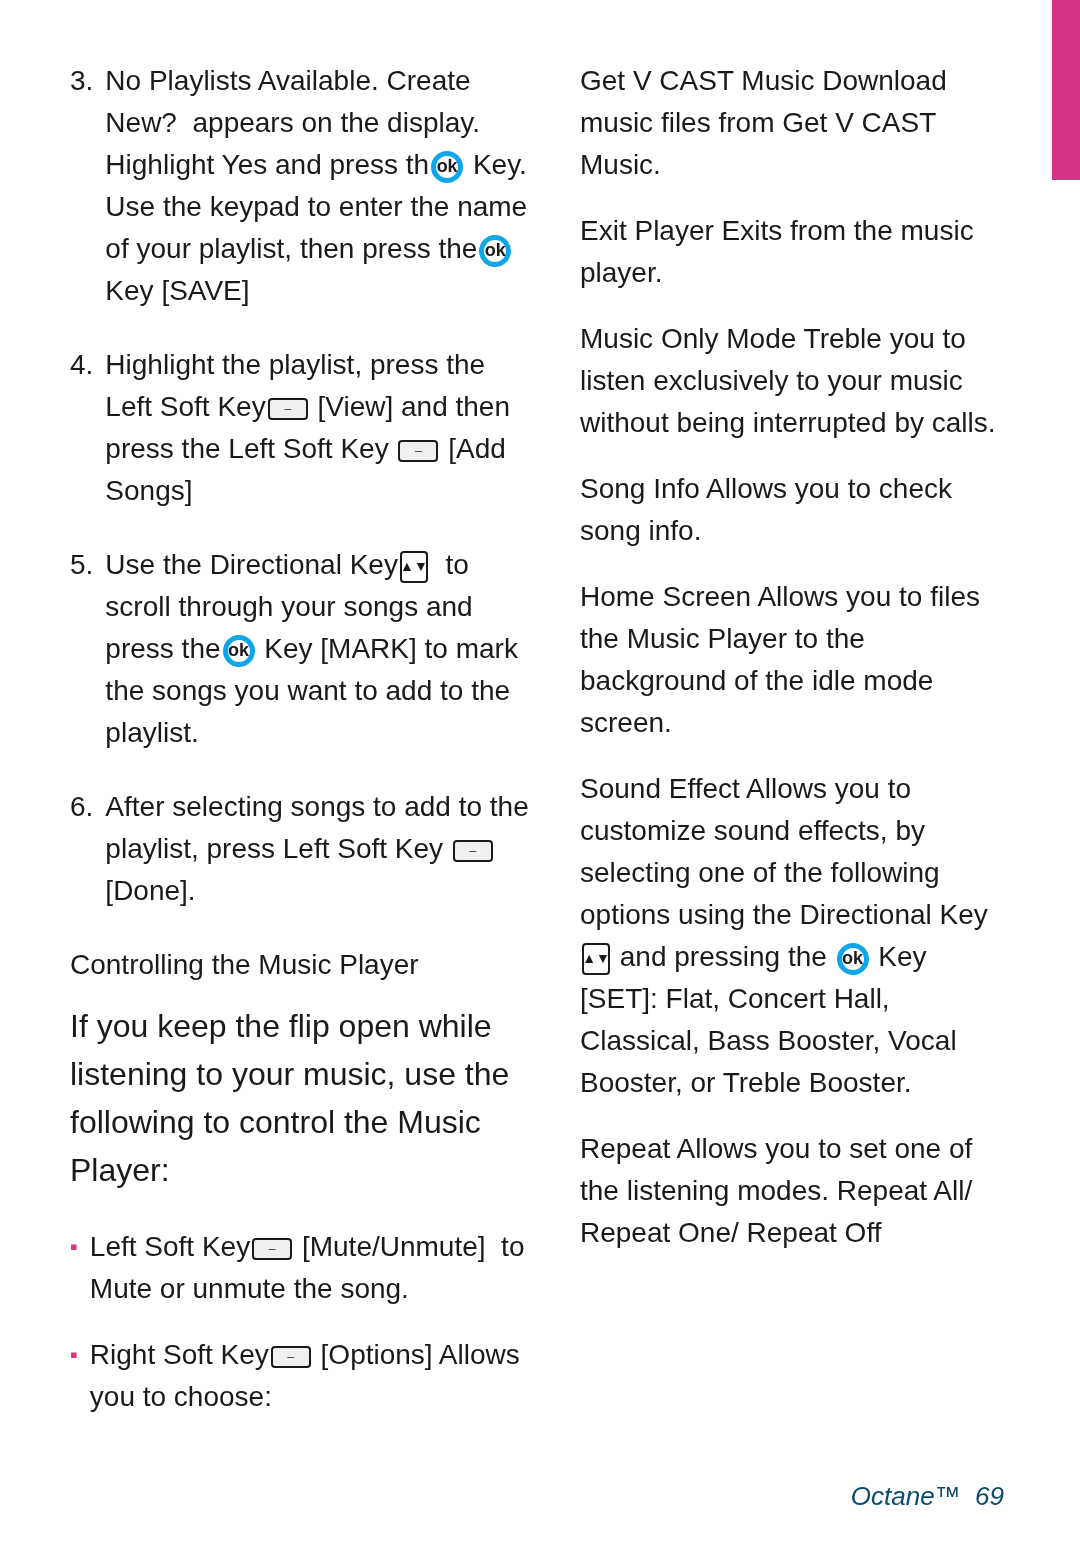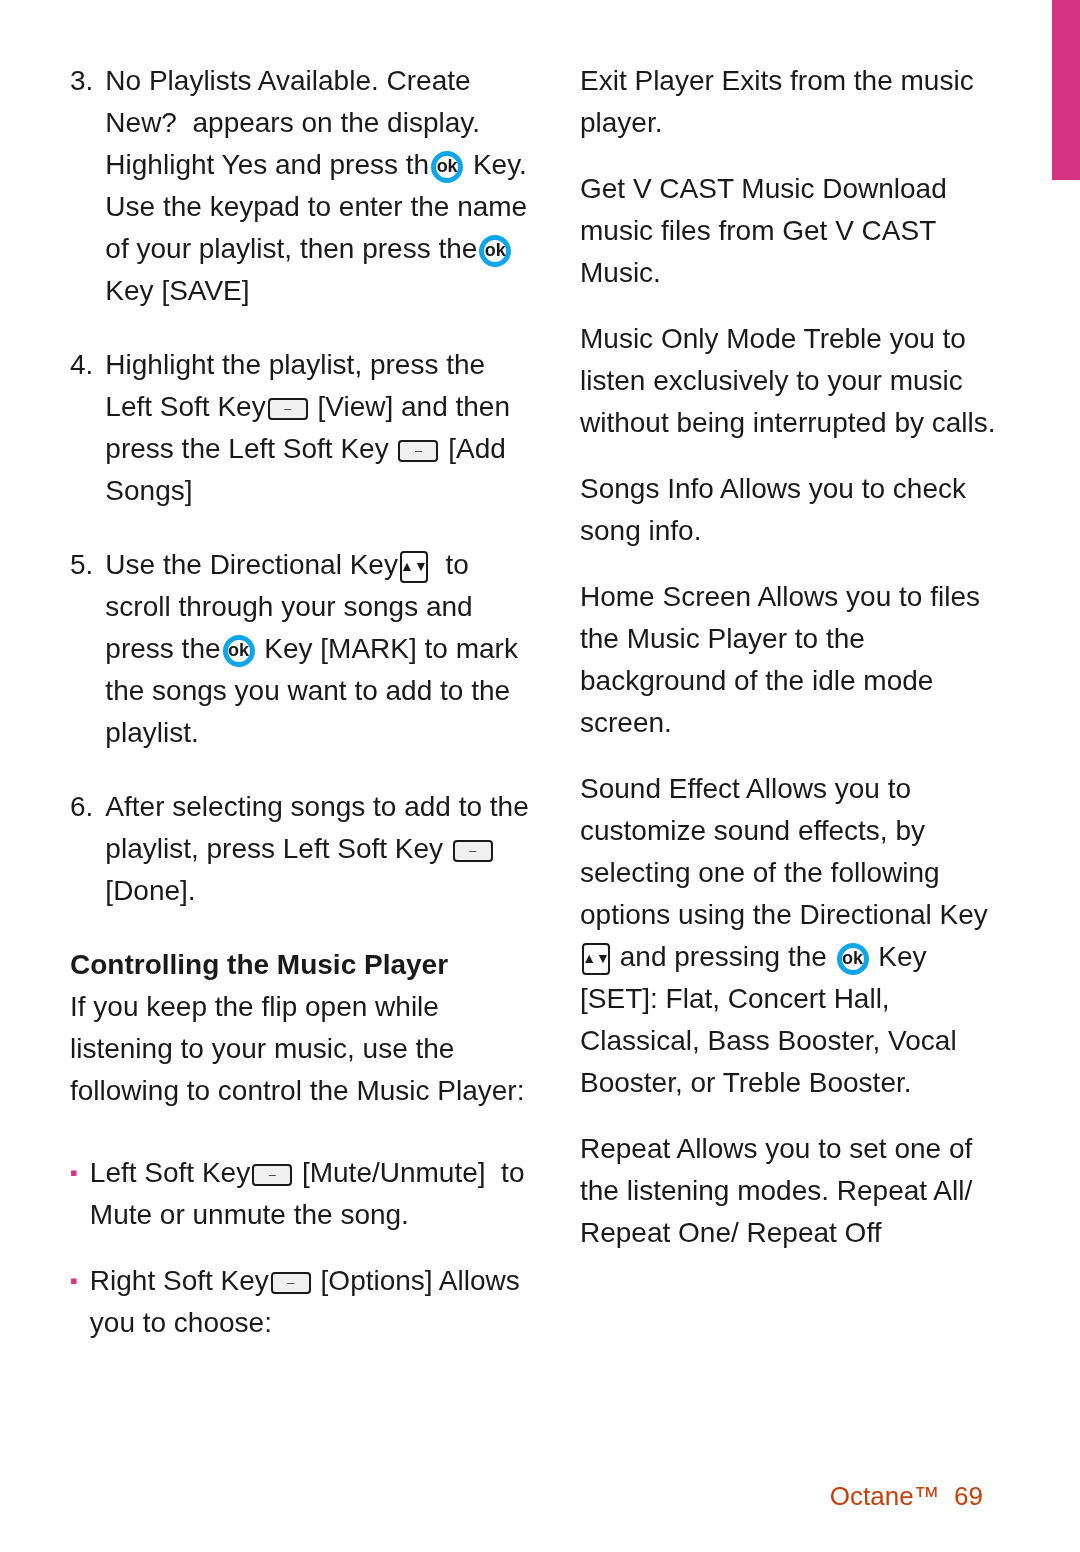--- a/index.html
+++ b/index.html
@@ -137,46 +137,48 @@
 
     .bullet-dot {
       color: #d63384;
       font-size: 22px;
       flex-shrink: 0;
       margin-top: 4px;
     }
 
     .section-heading {
       font-size: 28px;
-      font-weight: bold;
+      font-weight: normal;
+      margin-bottom: 16px;
       line-height: 1.5;
     }
 
     .body-paragraph {
-      font-size: 28px;
-      line-height: 1.5;
-      margin-bottom: 24px;
+      font-size: 32px;
+      line-height: 1.5;
+      margin-bottom: 16px;
     }
 
     .right-section {
       margin-bottom: 24px;
       line-height: 1.5;
     }
 
     .right-section p {
       font-size: 28px;
       line-height: 1.5;
     }
 
     .footer {
       position: absolute;
       bottom: 40px;
-      right: 97px;
+      right: 76px;
       font-size: 26px;
-      color: #c2410c;
+      color: #0c4a6e;
+      font-style: italic;
     }
 
     .page-number {
       font-size: 26px;
     }
   </style>
 </head>
 <body>
 
 <div class="page-container">
@@ -238,34 +240,34 @@
             Right Soft Key<span class="soft-key-icon">⎯</span> [Options] Allows you to choose:
           </span>
         </li>
       </ul>
 
     </div>
 
     <div class="right-column">
 
       <div class="right-section">
+        <p>Get V CAST Music Download music files from Get V CAST Music.</p>
+      </div>
+
+      <div class="right-section">
         <p>Exit Player Exits from the music player.</p>
       </div>
 
       <div class="right-section">
-        <p>Get V CAST Music Download music files from Get V CAST Music.</p>
-      </div>
-
-      <div class="right-section">
         <p>Music Only Mode Treble you to listen exclusively to your music without being interrupted by calls.</p>
       </div>
 
 
       <div class="right-section">
-        <p>Songs Info Allows you to check song info.</p>
+        <p>Song Info Allows you to check song info.</p>
       </div>
 
       <div class="right-section">
         <p>Home Screen Allows you to files the Music Player to the background of the idle mode screen.</p>
       </div>
 
       <div class="right-section">
         <p>Sound Effect Allows you to customize sound effects, by selecting one of the following options using the Directional Key <span class="directional-key">▲▼</span> and pressing the <span class="ok-badge">ok</span> Key [SET]: Flat, Concert Hall, Classical, Bass Booster, Vocal Booster, or Treble Booster.</p>
       </div>
 

